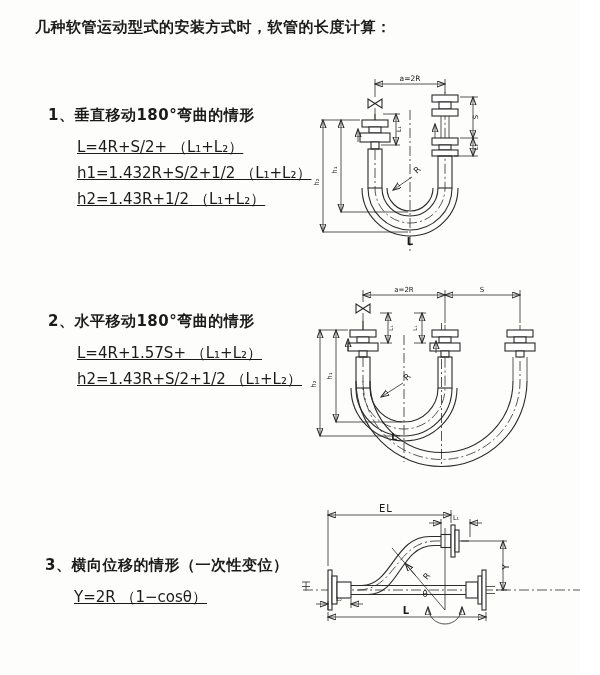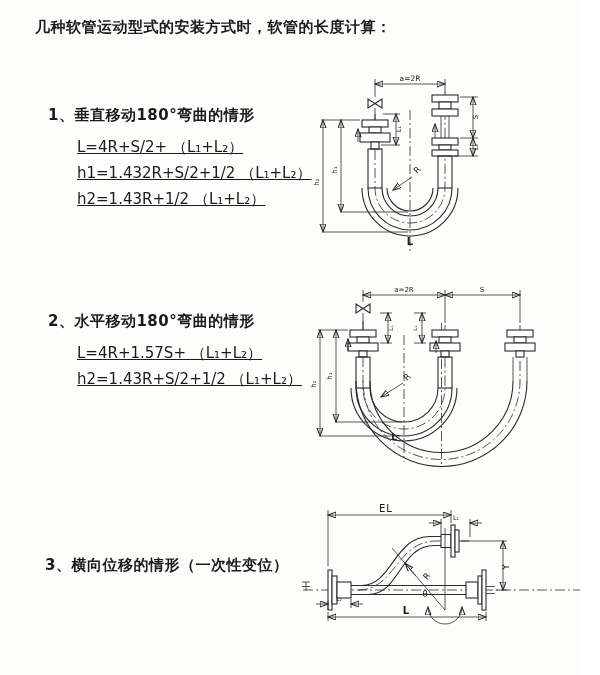--- a/index.html
+++ b/index.html
@@ -32,20 +32,21 @@
   </div>
 
   <div class="section" style="left:48px;top:312px;">
     <div class="sec-heading">2、水平移动180°弯曲的情形</div>
     <div class="formula">L=4R+1.57S+ （L₁+L₂）</div>
     <div class="formula">h2=1.43R+S/2+1/2 （L₁+L₂）</div>
   </div>
 
   <div class="section" style="left:45px;top:532px;margin-top:24px;">
     <div class="sec-heading">3、横向位移的情形（一次性变位）</div>
+    <div class="formula">Y=2R （1−cosθ）</div>
   </div>
 
   <div class="diag" style="left:313px;top:70px;">
   <svg width="275" height="190" viewBox="0 0 275 190">
     <defs>
       <marker id="ar1" markerWidth="9" markerHeight="8" refX="8" refY="3" orient="auto-start-reverse" markerUnits="userSpaceOnUse">
         <path d="M0,0 L8,3 L0,6 Z" fill="#2b2b2b" stroke="none"></path>
       </marker>
       <pattern id="ht1" width="4.5" height="4.5" patternUnits="userSpaceOnUse">
         <path d="M0,4.5 L4.5,0 M0,0 L4.5,4.5" stroke="#5a5a5a" stroke-width="0.6"></path>

